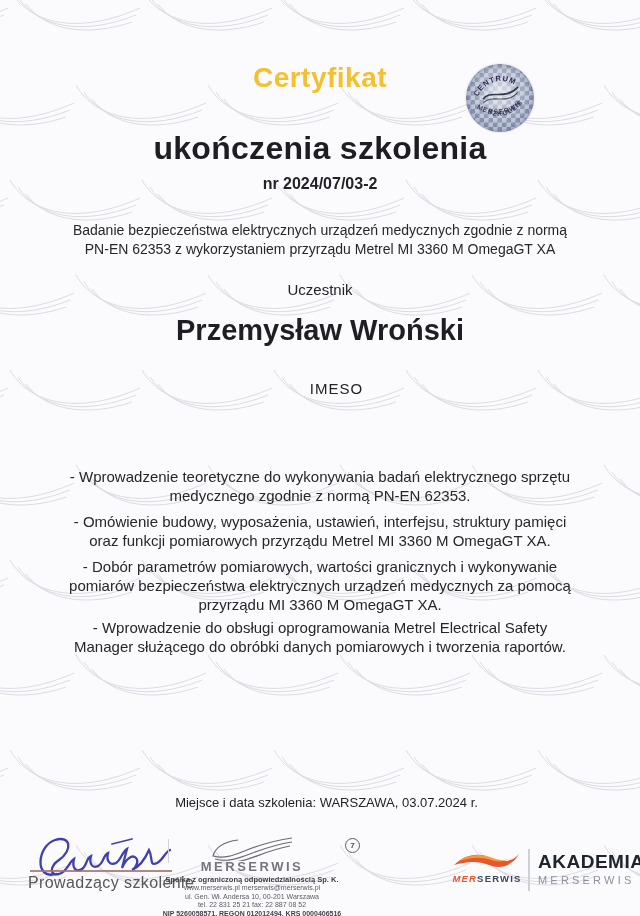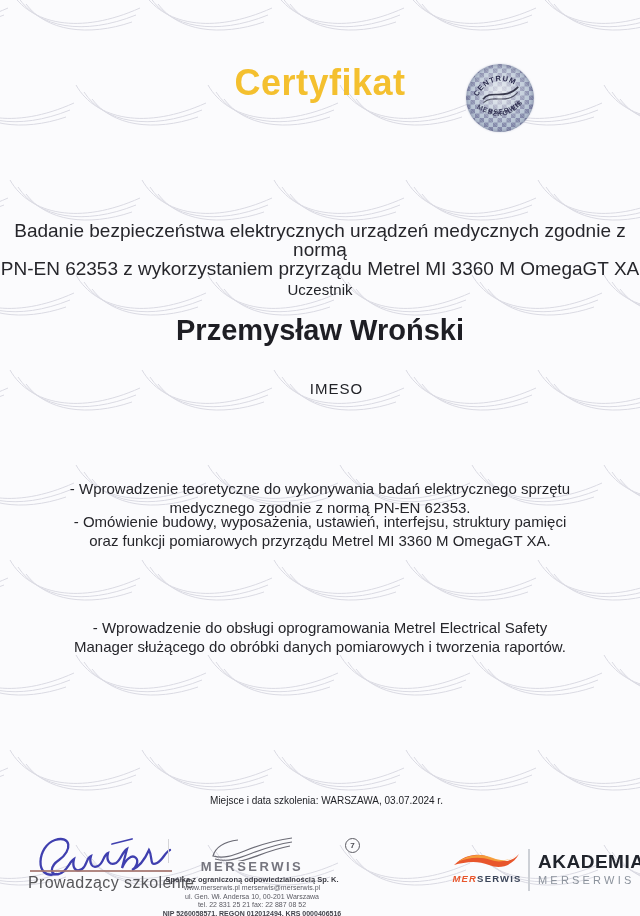--- a/index.html
+++ b/index.html
@@ -7,31 +7,31 @@
     position:relative;width:640px;height:916px;overflow:hidden;
     background:#fbfbfd;
     font-family:"Liberation Sans",sans-serif;
     color:#222328;
   }
   .wm-layer{position:absolute;inset:0;z-index:0;pointer-events:none;}
   .wm-layer svg{position:absolute;opacity:.5;}
   .abs{position:absolute;z-index:2;}
   .center{left:0;right:0;text-align:center;}
   .pre{white-space:pre-line;}
-  .title{top:62px;font-size:36px;font-weight:bold;color:#F4C02F;letter-spacing:.5px;}
+  .title{top:62px;font-size:28px;font-weight:bold;color:#F4C02F;letter-spacing:.5px;}
   .subtitle{top:130px;font-size:32px;font-weight:bold;color:#1d1d22;letter-spacing:.3px;}
   .certnum{top:175px;font-size:16px;font-weight:bold;color:#232327;}
-  .desc{top:221px;font-size:19px;line-height:19px;color:#26262b;}
+  .desc{top:221px;font-size:14px;line-height:19px;color:#26262b;}
   .participant-label{top:281px;font-size:15px;}
   .participant-name{top:314px;font-size:29px;font-weight:bold;color:#1e1e24;}
   .participant-company{top:380px;font-size:15px;letter-spacing:1px;padding-left:33px;}
   .section-heading{top:437px;font-size:15px;}
   .topic{font-size:15px;line-height:19px;color:#26262b;}
-  .topic1{top:467px;margin-top:12px;} .topic2{top:512px;} .topic3{top:557px;} .topic4{top:618px;}
-  .date-line{top:795px;font-size:10px;margin-left:13px;}
+  .topic1{top:467px;} .topic2{top:512px;} .topic3{top:557px;} .topic4{top:618px;}
+  .date-line{top:795px;font-size:13px;margin-left:13px;}
 
   
   .seal{
     left:466px;top:64px;width:68px;height:68px;border-radius:50%;
     background-color:#b7c4d4;
     background-image:
       radial-gradient(circle at 50% 42%, rgba(255,255,255,.72), rgba(255,255,255,0) 62%),
       linear-gradient(45deg,rgba(96,96,140,.55) 25%,transparent 25%,transparent 75%,rgba(96,96,140,.55) 75%),
       linear-gradient(45deg,rgba(96,96,140,.55) 25%,transparent 25%,transparent 75%,rgba(96,96,140,.55) 75%);
     background-size:100% 100%,9px 9px,9px 9px;
@@ -503,30 +503,35 @@
         <path id="arcBot" d="M 22 64 A 38 38 0 0 0 78 64"></path>
       </defs>
       <path d="M25 48 C38 34 56 56 79 38" fill="none" stroke="#1c1c30" stroke-width="2.4" opacity=".85"></path>
       <path d="M25 53 C40 42 58 62 77 46" fill="none" stroke="#1c1c30" stroke-width="1.6" opacity=".7"></path>
       <text font-size="11"><textPath href="#arcTop" startOffset="8%">CENTRUM</textPath></text>
       <text font-size="10" opacity=".85"><textPath href="#arcMid" startOffset="4%">MERSERWIS</textPath></text>
       <text font-size="10" opacity=".9"><textPath href="#arcBot" startOffset="12%">SZKOLEŃ</textPath></text>
     </svg>
   </div>
 
+  <div class="abs center subtitle">ukończenia szkolenia</div>
+  <div class="abs center certnum">nr 2024/07/03-2</div>
   <div class="abs center desc pre">Badanie bezpieczeństwa elektrycznych urządzeń medycznych zgodnie z normą
 PN-EN 62353 z wykorzystaniem przyrządu Metrel MI 3360 M OmegaGT XA</div>
   <div class="abs center participant-label">Uczestnik</div>
   <div class="abs center participant-name">Przemysław Wroński</div>
   <div class="abs center participant-company">IMESO</div>
 
   <div class="abs center topic topic1 pre">- Wprowadzenie teoretyczne do wykonywania badań elektrycznego sprzętu
 medycznego zgodnie z normą PN-EN 62353.</div>
   <div class="abs center topic topic2 pre">- Omówienie budowy, wyposażenia, ustawień, interfejsu, struktury pamięci
 oraz funkcji pomiarowych przyrządu Metrel MI 3360 M OmegaGT XA.</div>
+  <div class="abs center topic topic3 pre">- Dobór parametrów pomiarowych, wartości granicznych i wykonywanie
+pomiarów bezpieczeństwa elektrycznych urządzeń medycznych za pomocą
+przyrządu MI 3360 M OmegaGT XA.</div>
   <div class="abs center topic topic4 pre">- Wprowadzenie do obsługi oprogramowania Metrel Electrical Safety
 Manager służącego do obróbki danych pomiarowych i tworzenia raportów.</div>
 
   <div class="abs center date-line">Miejsce i data szkolenia: WARSZAWA, 03.07.2024 r.</div>
 
   <svg class="abs signature-svg" width="160" height="46" viewBox="0 0 160 46">
     <g fill="none" stroke="#3F3FAF" stroke-width="2.3" stroke-linecap="round">
       <path d="M32 40 C10 46 13 12 31 6 C47 1 49 16 35 26 C26 32 25 42 35 40 C43 38 45 28 50 25 C48 33 51 39 58 35 C63 32 62 24 67 22 C65 29 68 35 74 32 C80 29 79 21 84 19 C82 27 86 32 92 29 C97 26 98 18 103 15 L98 34 C102 25 108 20 112 24 C115 27 112 34 108 36 C115 33 121 25 125 16 C129 23 125 33 133 29 C139 26 141 18 146 16"></path>
       <path d="M88 10 L108 5" stroke-width="1.8"></path>
     </g>

